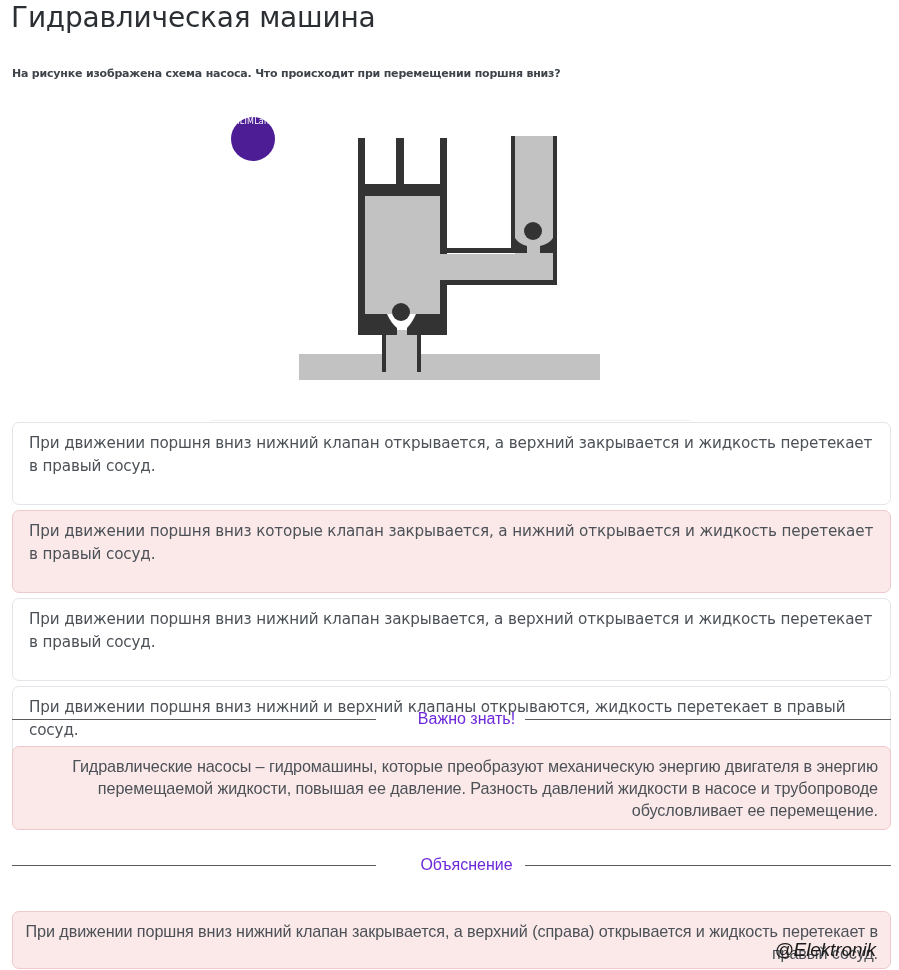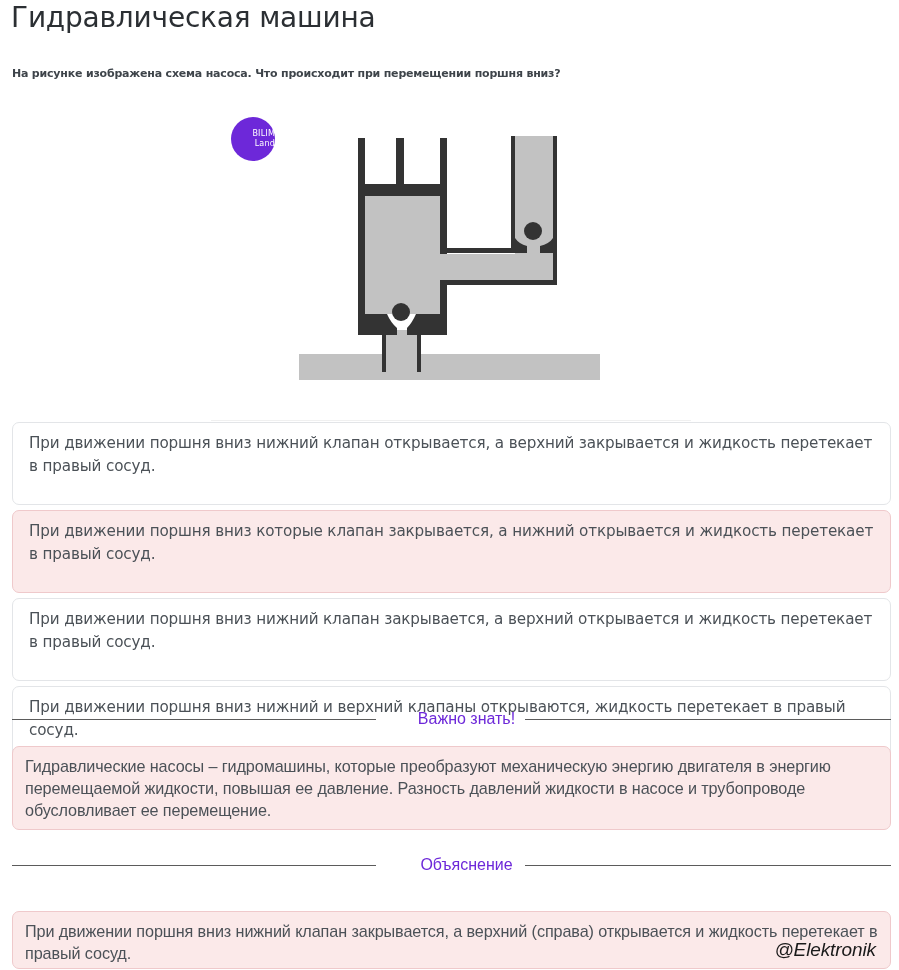--- a/index.html
+++ b/index.html
@@ -18,23 +18,23 @@
     font-size: 11px; font-weight: bold; color: #3e444a;
     letter-spacing: -0.2px;
   }
   .figure {
     position: absolute; left: 211px; top: 108px; width: 480px; height: 312px;
     background: #ffffff;
     border-bottom: 1px solid #f0f0f0;
   }
   .logo {
     position: absolute; left: 20px; top: 9px; width: 44px; height: 44px;
-    border-radius: 50%; background: #6d28d9;
+    border-radius: 50%; background: #4c1d95;
     color: #ffffff; font-size: 8px; line-height: 10px; text-align: right;
-    display: flex; flex-direction: column; justify-content: center;
+    display: flex; justify-content: center;
     font-family: "DejaVu Sans", sans-serif; letter-spacing: 0.2px;
   }
   .logo span { display: block; }
   .figure svg { position: absolute; left: 0; top: 0; }
 
   .options { position: absolute; left: 12px; top: 422px; width: 879px; }
   .option {
     box-sizing: border-box; width: 879px; min-height: 62px;
     border: 1px solid #e3e5e8; border-radius: 7px; background: #ffffff;
     padding: 9px 16px 27px 16px; margin-bottom: 5px;
@@ -60,20 +60,21 @@
   .divider.d1 { top: 709px; }
   .divider.d2 { top: 855px; }
 
   .infobox {
     position: absolute; left: 12px; width: 879px; box-sizing: border-box;
     background: #fbe9e9; border: 1px solid #efc9cb; border-radius: 7px;
     padding: 8px 12px 8px 12px;
     font-family: "Liberation Sans", sans-serif;
     font-size: 16.2px; line-height: 22px; color: #4b5157;
     letter-spacing: -0.1px;
+    text-align: right;
   }
   .infobox.i1 { top: 746px; height: 84px; }
   .infobox.i2 { top: 911px; height: 58px; }
   .watermark {
     position: absolute; right: 14px; bottom: 7px;
     font-family: "Liberation Sans", sans-serif;
     font-style: italic; font-size: 19px; color: #1a1a1a;
   }
 </style>
 </head>

